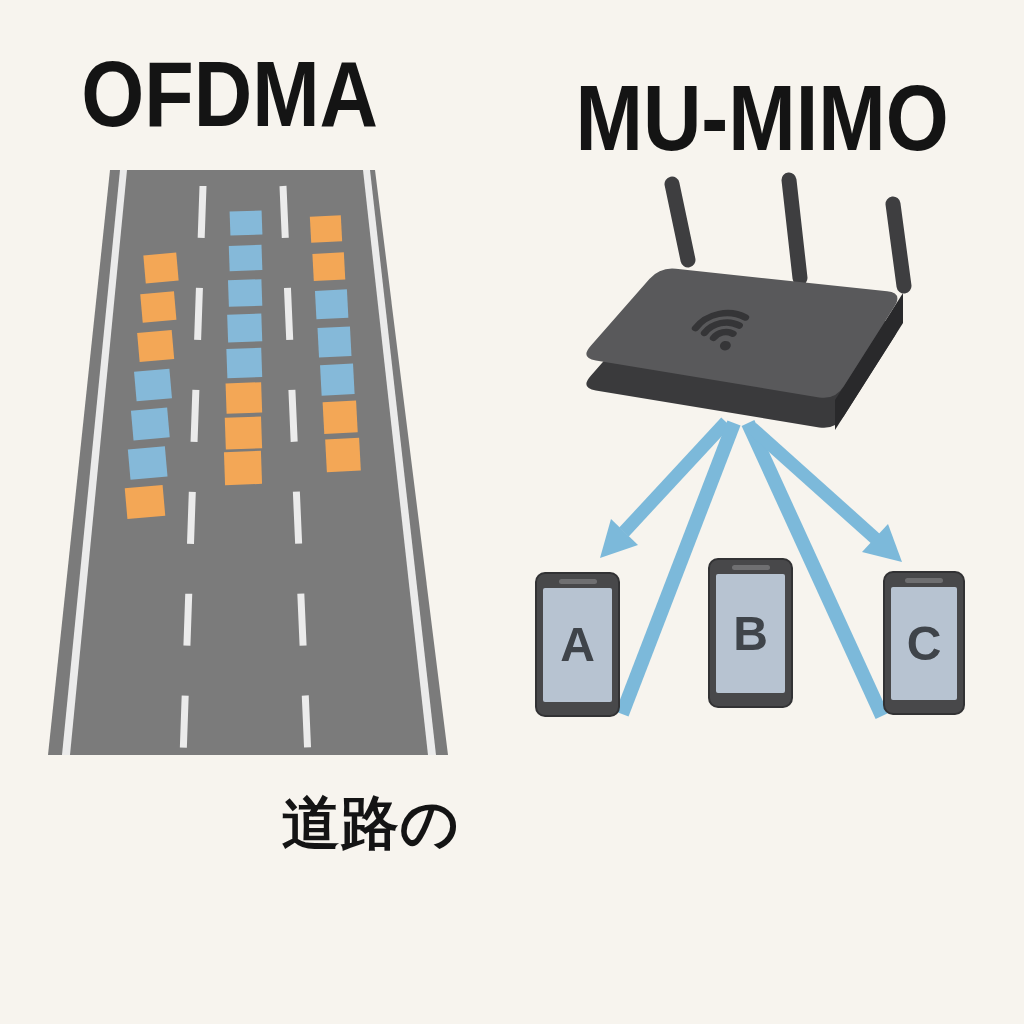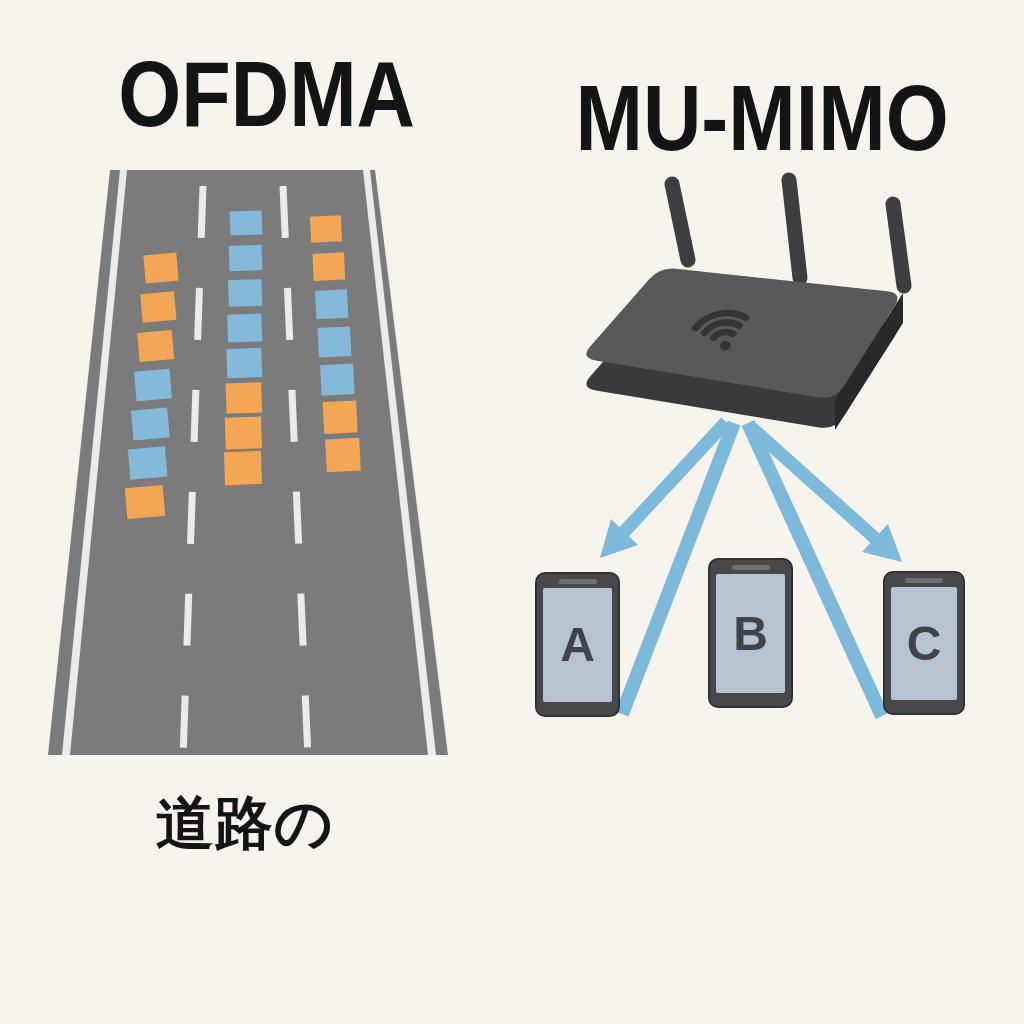--- a/index.html
+++ b/index.html
@@ -7,21 +7,21 @@
     width:1024px;height:1024px;position:relative;overflow:hidden;
     background:var(--bg,#f7f4ee);
     font-family:"Liberation Sans","DejaVu Sans",sans-serif;
   }
   .title{
     position:absolute;top:48px;height:100px;text-align:center;
     font-size:92px;font-weight:700;color:var(--ink,#141414);line-height:1;
     white-space:nowrap;
   }
   .title span{display:inline-block;transform:scaleX(.88);transform-origin:center;}
-  .title-left{left:0;width:460px;padding-left:37px;}
+  .title-left{left:0;width:460px;}
   .title-right{left:540px;width:444px;margin-top:24px;}
   .illustration{position:absolute;z-index:2;}
   .road-svg{left:40px;top:168px;}
   .router-svg{left:512px;top:160px;}
   .road-base{fill:var(--road-gray,#7b7b7b);}
   .road-line{fill:var(--road-line,#ebebeb);}
   .lane-dash{stroke:var(--road-line,#ebebeb);stroke-width:7;stroke-dasharray:52 50;}
   .antenna{stroke:var(--antenna,#3e3e40);stroke-width:15;stroke-linecap:round;}
   .router-body{fill:var(--router-body,#3a3a3c);}
   .router-side{fill:var(--router-side,#29292b);}
@@ -47,21 +47,21 @@
     background:var(--phone-speaker,#6f6f71);
   }
   .phone-label{
     font-size:48px;font-weight:700;color:var(--phone-letter,#3f444a);line-height:1;
   }
   .caption{
     position:absolute;top:782px;text-align:center;
     font-size:58px;font-weight:700;color:var(--ink,#141414);
     line-height:1.42;letter-spacing:1px;
   }
-  .caption-left{left:30px;width:430px;}
+  .caption-left{left:30px;width:430px;text-align:right;}
   .caption-right{left:535px;width:450px;}
 </style>
 </head>
 <body style="--bg: #f7f4ee; --ink: #141414; --road-gray: #7b7b7b; --road-line: #ebebeb; --square-orange: #f3a756; --square-blue: #85b9d9; --arrow-blue: #7cb9da; --router-top: #59595b; --router-body: #3a3a3c; --router-side: #29292b; --router-detail: #353537; --antenna: #3e3e40; --phone-body: #48484a; --phone-border: #323234; --phone-screen: #b7c3d1; --phone-speaker: #6f6f71; --phone-letter: #3f444a;">
 
 <div class="title title-left"><span>OFDMA</span></div>
 <div class="title title-right"><span>MU-MIMO</span></div>
 
 <svg class="illustration road-svg" width="420" height="592" viewBox="0 0 420 592">
   <polygon class="road-base" points="70,2 335,2 408,587 8,587"></polygon>

